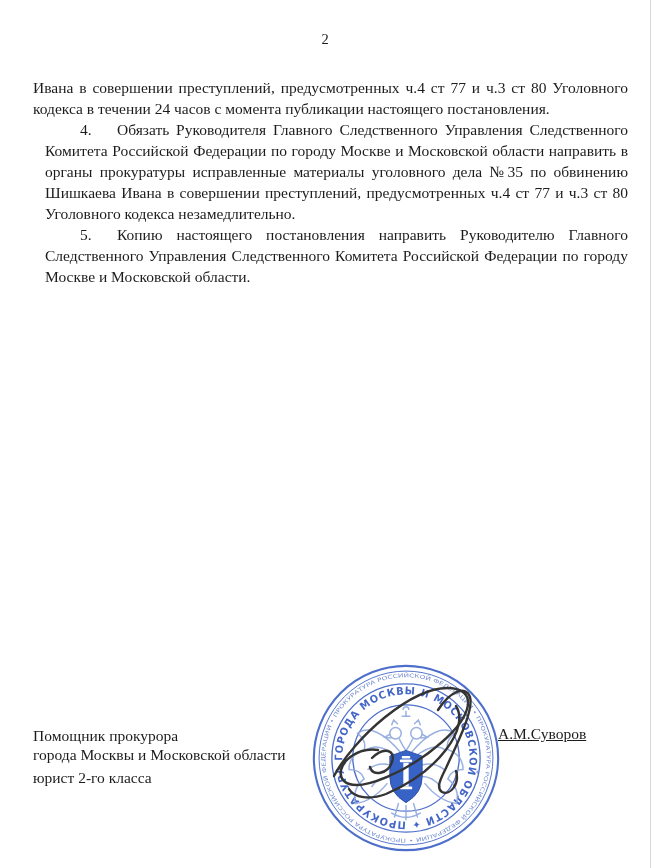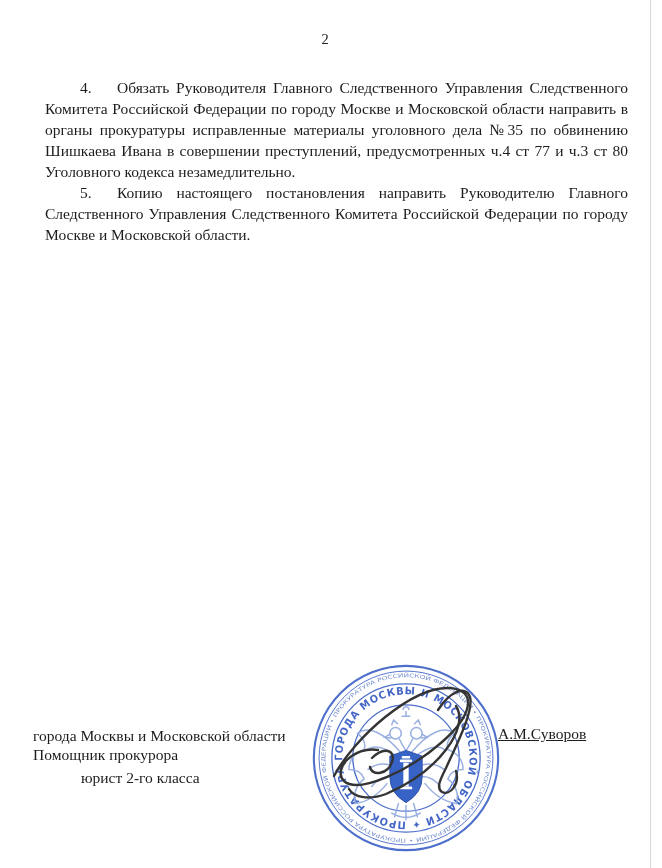--- a/index.html
+++ b/index.html
@@ -23,21 +23,21 @@
     position:absolute; left:33px; top:77px; width:595px;
     font-size:15.5px; line-height:21px; text-align:justify;
   }
   .body-text p { margin:0; padding:0; }
   .body-text p.item { text-indent:35px;margin-left:12px; }
   .item-num { display:inline-block; width:37px; text-indent:0; }
   .sig-block {
     position:absolute; left:33px; top:727px;
     font-size:15.5px; line-height:18.5px;
   }
-  .sig-rank { margin-top:5px;margin-left:48px; }
+  .sig-rank { margin-top:5px; }
   .sig-name {
     position:absolute; left:498px; top:725px; font-size:15.5px;text-decoration:underline;
   }
   .stamp-wrap { position:absolute; left:311px; top:663px; width:190px; height:190px; }
   .stamp-ring-big {
     font-family:"DejaVu Sans", sans-serif;
     font-size:11px; font-weight:bold; fill:#3a5ec5; letter-spacing:1px;
   }
   .stamp-ring-tiny {
     font-family:"DejaVu Sans", sans-serif;
@@ -46,27 +46,28 @@
   .sig-svg { position:absolute; left:318px; top:676px; }
 </style>
 </head>
 <body>
 
 <div class="page-edge-line"></div>
 
 <div class="page-number">2</div>
 
 <div class="body-text">
+  <p><span>Ивана в совершении преступлений, предусмотренных ч.4 ст 77 и ч.3 ст 80 Уголовного кодекса в течении 24 часов с момента публикации настоящего постановления.</span></p>
   <p class="item"><span class="item-num">4.</span><span>Обязать Руководителя Главного Следственного Управления Следственного Комитета Российской Федерации по городу Москве и Московской области направить в органы прокуратуры исправленные материалы уголовного дела №35 по обвинению Шишкаева Ивана в совершении преступлений, предусмотренных ч.4 ст 77 и ч.3 ст 80 Уголовного кодекса незамедлительно.</span></p>
   <p class="item"><span class="item-num">5.</span><span>Копию настоящего постановления направить Руководителю Главного Следственного Управления Следственного Комитета Российской Федерации по городу Москве и Московской области.</span></p>
 </div>
 
 <div class="sig-block">
+  <div>Помощник прокурора</div>
   <div>города Москвы и Московской области</div>
-  <div>Помощник прокурора</div>
   <div class="sig-rank">юрист 2-го класса</div>
 </div>
 
 <div class="sig-name">А.М.Суворов</div>
 
 <svg class="stamp-wrap" width="190" height="190" viewBox="0 0 200 200" opacity="0.95">
   <defs>
     <path id="ring-big" d="M 100 167 A 67 67 0 0 1 33 100 A 67 67 0 0 1 100 33 A 67 67 0 0 1 167 100 A 67 67 0 0 1 100 167"></path>
     <path id="ring-tiny" d="M 100 185 A 85 85 0 0 1 15 100 A 85 85 0 0 1 100 15 A 85 85 0 0 1 185 100 A 85 85 0 0 1 100 185"></path>
   </defs>

